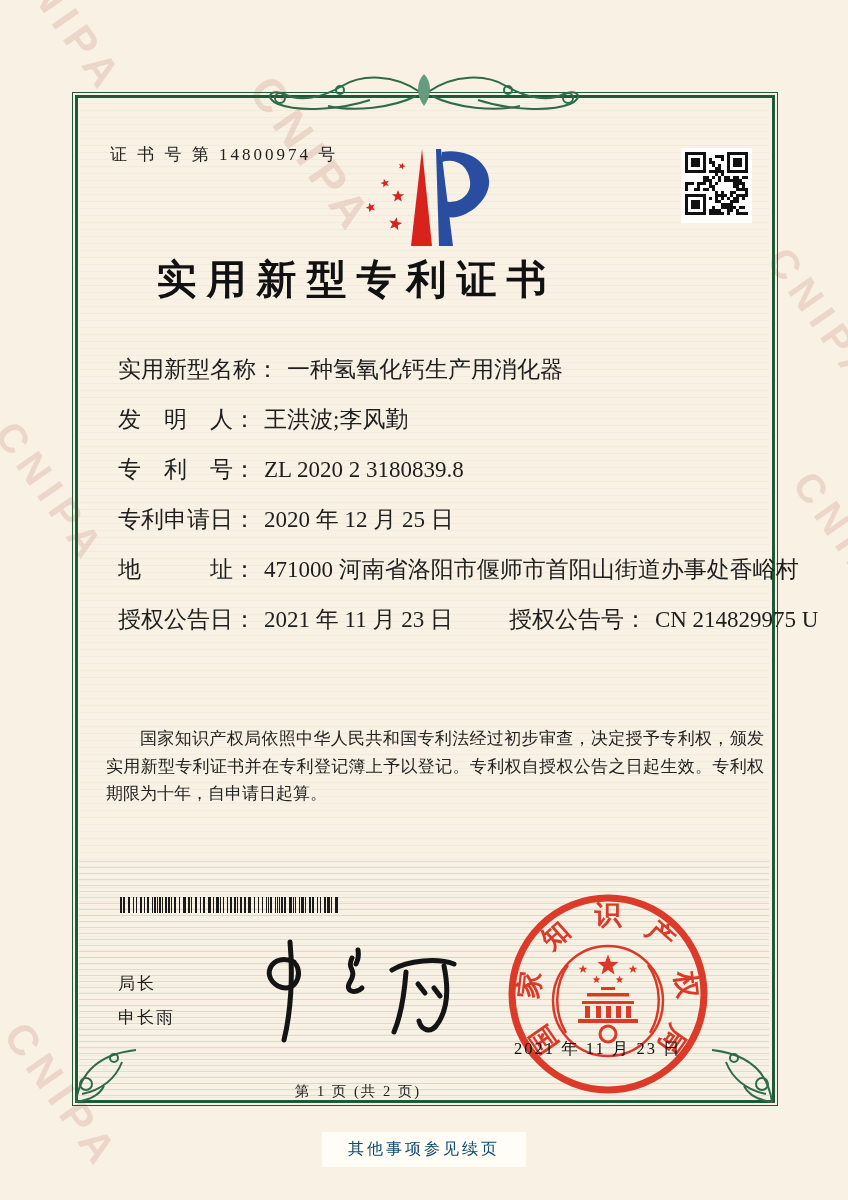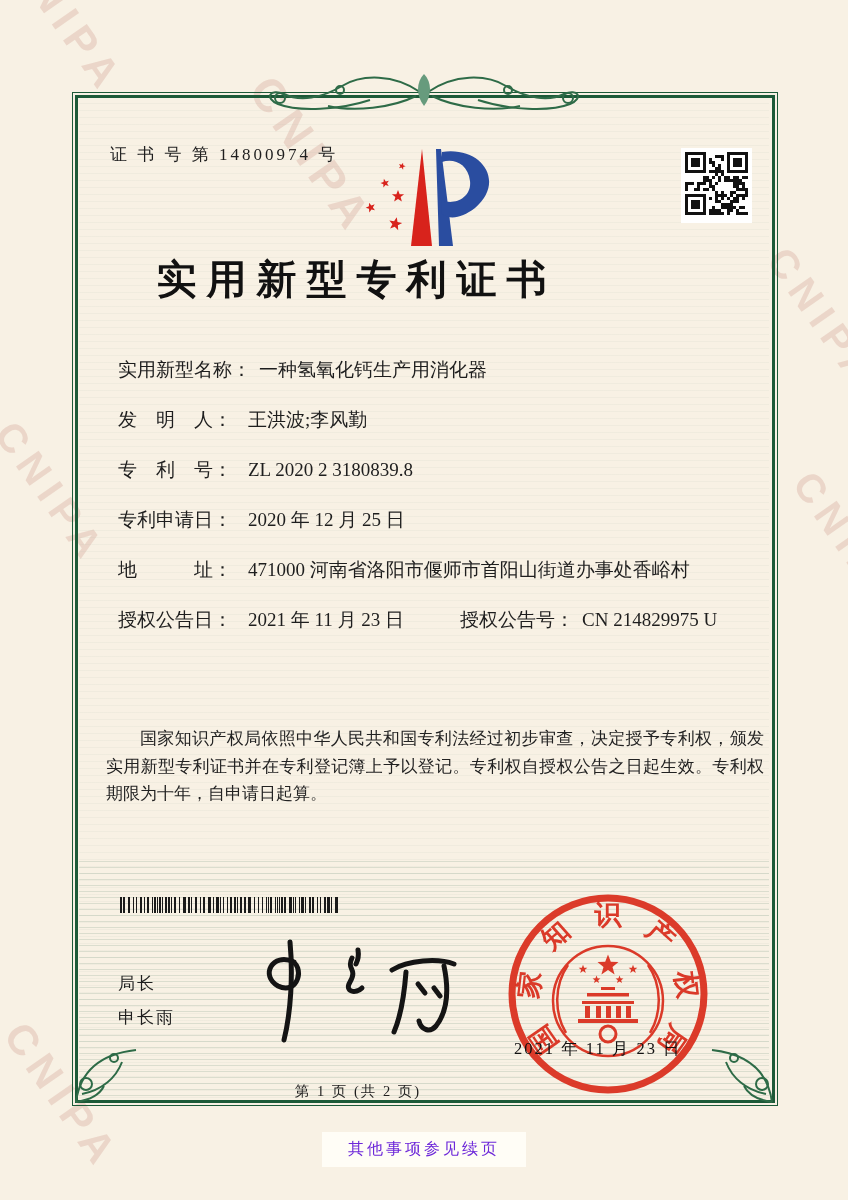--- a/index.html
+++ b/index.html
@@ -24,39 +24,39 @@
 
   .orn-top{position:absolute;left:244px;top:66px;z-index:3;}
   .orn-corner{position:absolute;z-index:3;}
 
   
   .cert-no{position:absolute;left:110px;top:143px;z-index:4;font-size:17px;letter-spacing:3px;}
   .logo{position:absolute;left:358px;top:146px;z-index:4;}
   .qr{position:absolute;left:681px;top:148px;z-index:4;background:#fff;padding:4px;}
   .title{position:absolute;left:0;top:252px;width:713px;text-align:center;z-index:4;
          font-size:40px;font-weight:bold;letter-spacing:10px;color:#111;}
-  .fields{position:absolute;left:118px;top:358px;width:620px;z-index:4;font-size:19px;}
+  .fields{position:absolute;left:118px;top:358px;width:620px;z-index:4;font-size:23px;}
   .frow{margin-bottom:26px;line-height:24px;white-space:nowrap;}
   .flabel{display:inline-block;min-width:122px;}
   .fvalue{margin-left:8px;}
   .grant-row{display:flex;gap:56px;}
   .body-text{position:absolute;left:106px;top:701px;width:658px;z-index:4;
              font-size:17px;line-height:27.5px;text-align:justify;color:#222;margin-top:24px;}
   .body-text p{margin:0;text-indent:2em;}
   .barcode{position:absolute;left:120px;top:897px;z-index:4;}
   .signer{position:absolute;left:118px;z-index:4;font-size:17px;letter-spacing:2px;
           font-family:Liberation Sans, sans-serif;}
   .sig{position:absolute;left:246px;top:936px;z-index:4;}
   .seal{position:absolute;left:503px;top:889px;z-index:5;}
   .seal-date{position:absolute;left:514px;top:1038px;z-index:6;font-size:16.5px;letter-spacing:2px;color:#111;}
   .page-info{position:absolute;left:0;top:1082px;width:716px;text-align:center;z-index:4;
              font-size:14.5px;letter-spacing:2px;}
   .cont-note{position:absolute;left:0;top:1132px;width:848px;text-align:center;z-index:4;}
   .cont-note span{display:inline-block;background:#fffdf6;padding:7px 26px;font-size:16px;
-                  letter-spacing:3px;color:#6d28d9;}
+                  letter-spacing:3px;color:#0c4a6e;}
 </style>
 </head>
 <body>
 
 <div id="page">
 
   <span class="wm" style="left:-18px;top:-4px;font-size:42px;">CNIPA</span>
   <span class="wm" style="left:222px;top:128px;font-size:46px;">CNIPA</span>
   <span class="wm" style="left:742px;top:296px;font-size:40px;">CNIPA</span>
   <span class="wm" style="left:-30px;top:470px;font-size:40px;">CNIPA</span>

